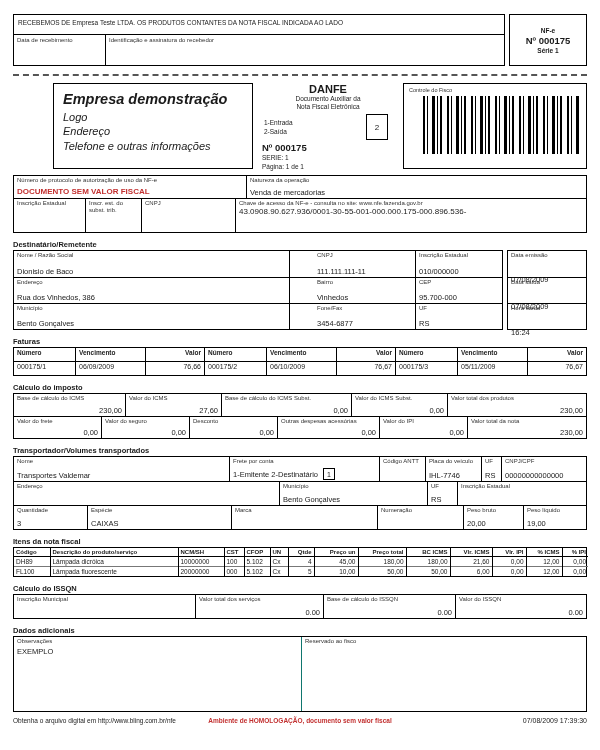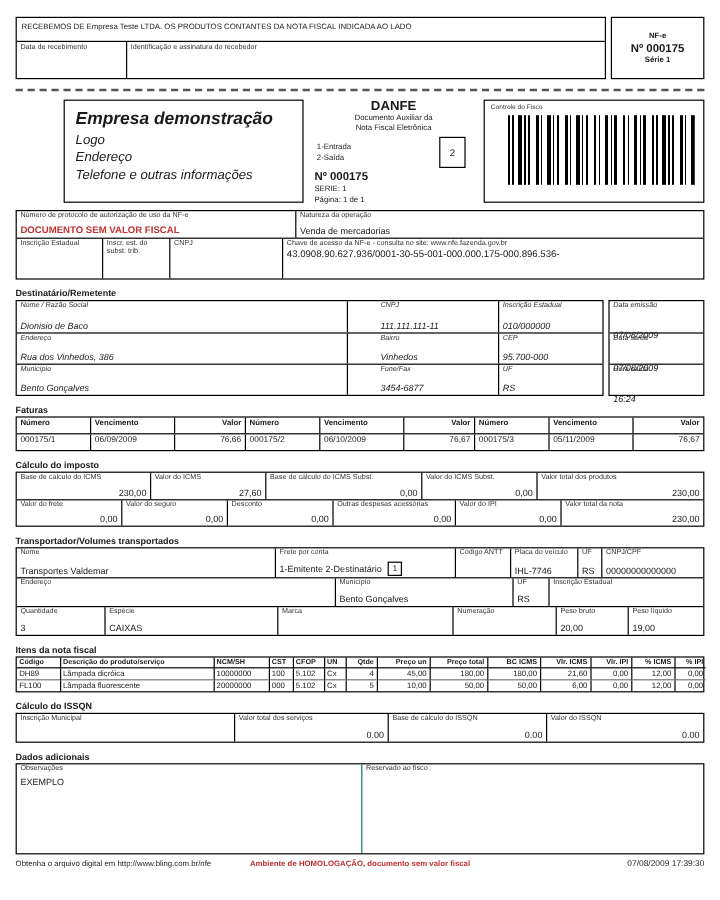--- a/index.html
+++ b/index.html
@@ -57,21 +57,21 @@
 
   .op-nature { flex:1; height:22px; }
   .op-protocol { width:233px; }
   .protocol-val { font-size:8px; font-weight:bold; }
   .reg-row { height:34px; }
   .reg-ie { width:72px; } .reg-subst { width:56px; } .reg-cnpj { width:94px; }
   .reg-key { flex:1; justify-content:flex-start; gap:0; }
   .key-val { font-size:8px; }
 
   
-  .rec-wrap { display:flex; gap:4px;font-style:italic; }
+  .rec-wrap { display:flex; gap:4px; }
   .rec-main { flex:1; }
   .rec-side { width:80px; }
   .rec-row { height:26px; }
   .rc1 { flex:1; } .rc2 { width:102px;margin-left:24px; } .rc3 { width:86px; }
   .side-cell { height:26px; padding:1px 3px; display:flex; flex-direction:column; justify-content:space-between;gap:16px; }
   .side-cell + .side-cell { border-top:1px solid #000; }
 
   
   .fat-head { height:13px; }
   .fat-data { height:14px; }

